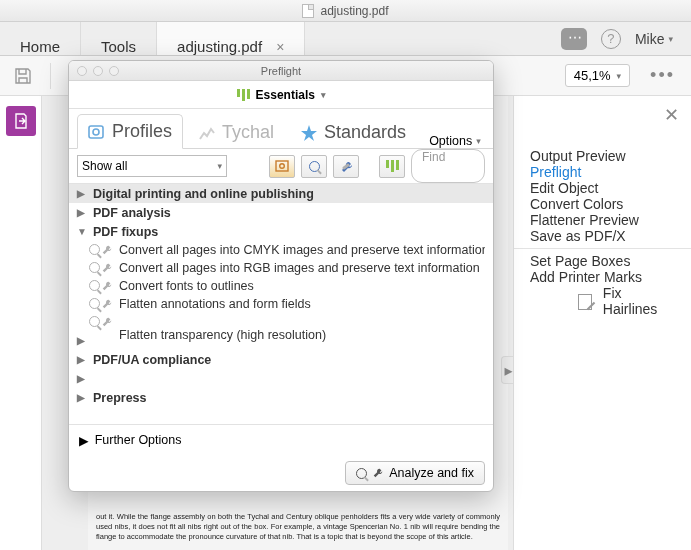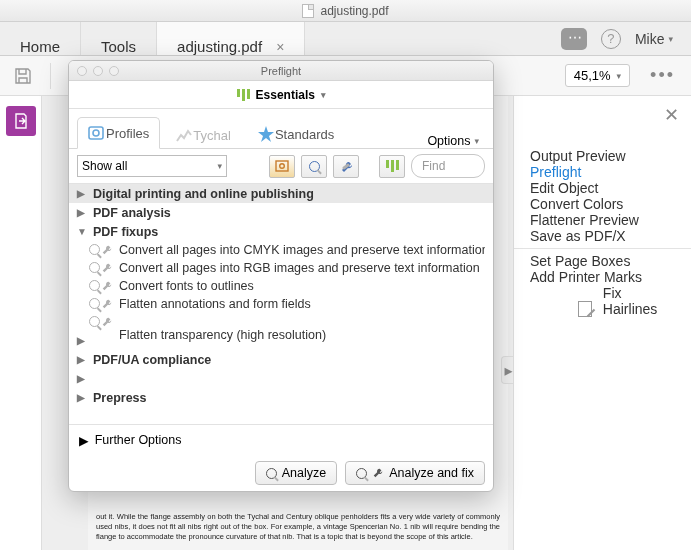--- a/index.html
+++ b/index.html
@@ -38,49 +38,49 @@
 .doc-page { position: absolute; left: 46px; top: 0; width: 420px; height: 100%; background: #f4f4f4; }
 .doc-text { position: absolute; bottom: 8px; left: 8px; right: 8px; font-size: 7.5px; line-height: 1.35; color: #222; text-align: justify; }
 .right-arrow-notch { position: absolute; right: -2px; top: 260px; width: 14px; height: 28px; background: #eee; border: 1px solid #ddd; border-right: none; border-radius: 4px 0 0 4px; display:flex; align-items:center; justify-content:center; color:#888; }
 
 
 .right-panel { width: 178px; background: #fff; border-left: 1px solid #ddd; position: relative; }
 .right-panel .close-pane { position: absolute; top: 8px; right: 12px; font-size: 18px; color: #888; }
 .right-list { padding: 52px 16px 0 16px; display: flex; flex-direction: column; font-size: 14px; color: #333; }
 .right-list .item.active { color: #1e7fd6; }
 .right-list .divider { border-top: 1px solid #e3e3e3; margin: 4px -16px; }
-.right-list .item.withicon { display: flex; align-items: flex-end; gap: 8px; margin-left: 48px; }
+.right-list .item.withicon { display: flex; align-items: center; gap: 8px; margin-left: 48px; }
 .fix-icon { width: 18px; height: 18px; display:inline-block; position:relative; }
 .fix-icon::before { content:''; position:absolute; width:12px; height:14px; border:1.2px solid #999; left:0; top:2px; }
 .fix-icon::after { content:''; position:absolute; width:10px; height:2px; background:#999; transform:rotate(-45deg); right:-1px; bottom:3px; }
 
 
 .preflight { position: absolute; left: 68px; top: 60px; width: 426px; height: 432px; background: #fff; border: 1px solid #bcbcbc; border-radius: 6px; box-shadow: 0 8px 28px rgba(0,0,0,0.25); display: flex; flex-direction: column; overflow: hidden; }
 .pf-titlebar { height: 20px; background: linear-gradient(#f3f3f3,#e6e6e6); display:flex; align-items:center; font-size: 11px; color:#666; position:relative; border-bottom:1px solid #d5d5d5; }
 .traffic { display: flex; gap: 6px; padding-left: 8px; }
 .traffic span { width: 10px; height: 10px; border-radius: 50%; border: 1px solid #c8c8c8; background: #f0f0f0; }
 .pf-title-center { position:absolute; left:0; right:0; text-align:center; }
 
 .pf-essentials-row { height: 28px; display:flex; align-items:center; justify-content:center; border-bottom:1px solid #e0e0e0; font-size:12px; font-weight: 600; }
 .ess-box { display:flex; align-items:center; gap:6px; padding: 2px 10px; border:1px solid transparent; }
 .ess-bars { display:inline-flex; gap:2px; }
 .ess-bars i { width:3px; background:#8bc34a; display:inline-block; }
 .ess-bars i:nth-child(1){height:8px} .ess-bars i:nth-child(2){height:12px} .ess-bars i:nth-child(3){height:10px}
 
 .pf-tabs { height: 40px; display:flex; align-items:flex-end; border-bottom:1px solid #d7d7d7; padding: 0 8px; gap: 6px; }
-.pf-tab { display:flex; align-items:center; padding: 6px 10px 6px 8px; font-size: 13px; color:#555; border:1px solid transparent; border-bottom:none; position:relative; top:1px; }
+.pf-tab { display:flex; align-items:center; gap:6px; padding: 6px 10px 6px 8px; font-size: 18px; color:#555; border:1px solid transparent; border-bottom:none; position:relative; top:1px; }
 .pf-tab.active { background:#fff; border:1px solid #d7d7d7; border-bottom:1px solid #fff; border-radius:5px 5px 0 0; }
 .pf-tab.disabled { color:#b5b5b5; }
 .pf-tabs-spacer { flex:1; }
 .pf-options { font-size:12.5px; padding-right:6px; display:flex; align-items:center; gap:4px; }
 
 .pf-filter-row { height: 34px; display:flex; align-items:center; gap:6px; padding: 0 8px; }
 .pf-select { flex:0 0 150px; height:22px; border:1px solid #bdbdbd; background:#fff; font-size:12px; padding:0 4px; display:flex; align-items:center; justify-content:space-between; }
 .pf-iconbtn { width:26px; height:23px; border:1px solid #c0c0c0; background:linear-gradient(#fbfbfb,#ececec); border-radius:2px; display:flex; align-items:center; justify-content:center; font-size:13px; }
-.pf-find { flex:1; height:24px; border:1px solid #c7c7c7; border-radius:11px; padding:0 10px; font-size:12px; color:#999; display:flex; align-items:center; }
+.pf-find { flex:1; height:34px; border:1px solid #c7c7c7; border-radius:11px; padding:0 10px; font-size:12px; color:#999; display:flex; align-items:flex-start; }
 
 .pf-tree { flex:1; overflow:auto; border-top:1px solid #e2e2e2; border-bottom:1px solid #e2e2e2; background:#fff; font-size:12.5px; }
 .pf-row { display:flex; align-items:center; height:19px; padding:0 8px; gap:6px; color:#333; }
 .pf-row.group { font-weight:600; }
 .pf-row.group.first { background:#e8e8e8; }
 .pf-row .tri { width:10px; color:#7a7a7a; font-size:10px; }
 .pf-row.fix { padding-left: 20px; height:18px; }
 .pf-row.fix .wrench-mag { display:inline-flex; gap:1px; }
 .mag-s { width:11px; height:11px; border:1.3px solid #b0b0b0; border-radius:50%; position:relative; }
 .mag-s::after { content:''; position:absolute; width:5px; height:1.5px; background:#b0b0b0; bottom:-2px; right:-3px; transform:rotate(45deg); }
@@ -328,23 +328,19 @@
       </div>
     </div>
 
   <div class="pf-further">
     <span class="tri">▶</span>
     <span>Further Options</span>
   </div>
   <div class="pf-actions">
     <div class="pf-btn">
       <span class="mag-s" style="border-color:#555"></span>
-      <span>Analyze</span>
-    </div>
-    <div class="pf-btn">
-      <span class="mag-s" style="border-color:#555"></span>
       <svg width="12" height="12" viewBox="0 0 14 14">
           <path d="M9 2a3 3 0 00-3 4L2 10l2 2 4-4a3 3 0 004-3l-2 2-1-1 2-2z" fill="#555"></path>
         </svg>
       <span>Analyze and fix</span>
     </div>
   </div>
 </div>
 
 </body></html>

